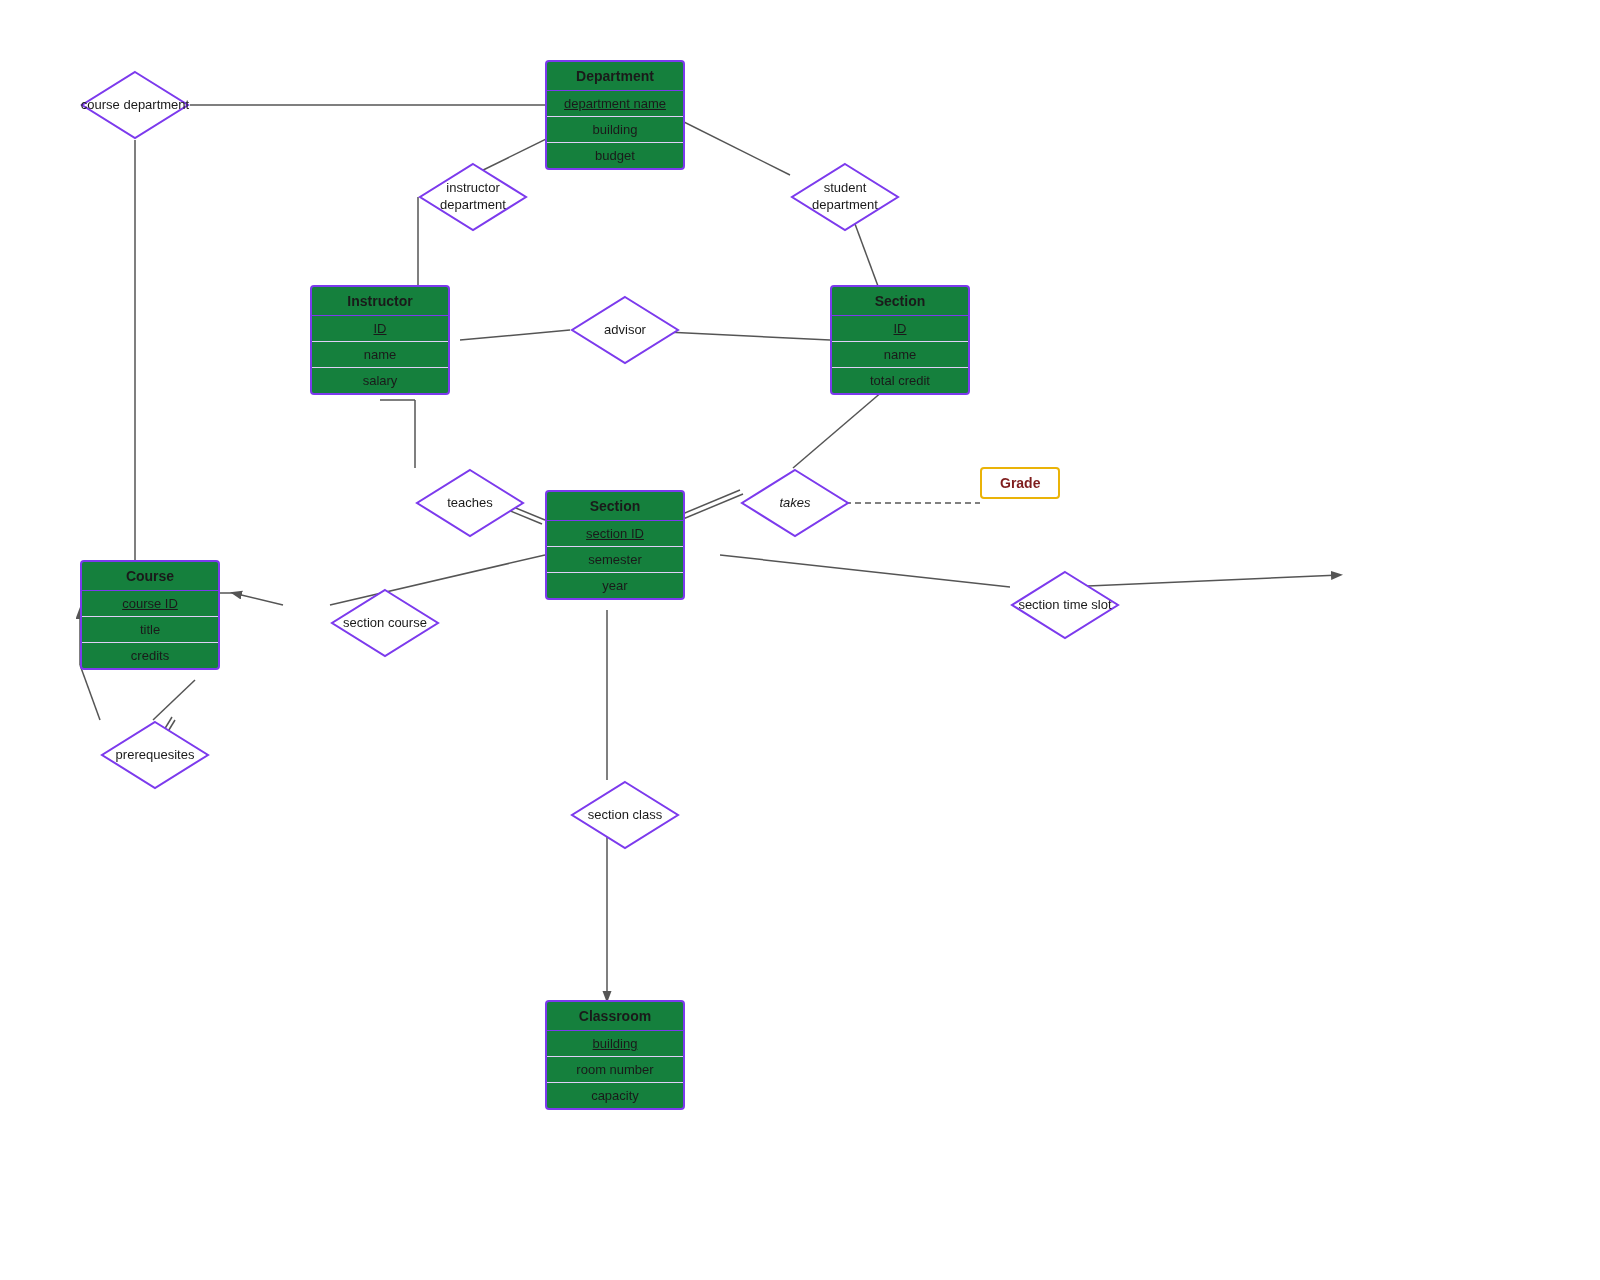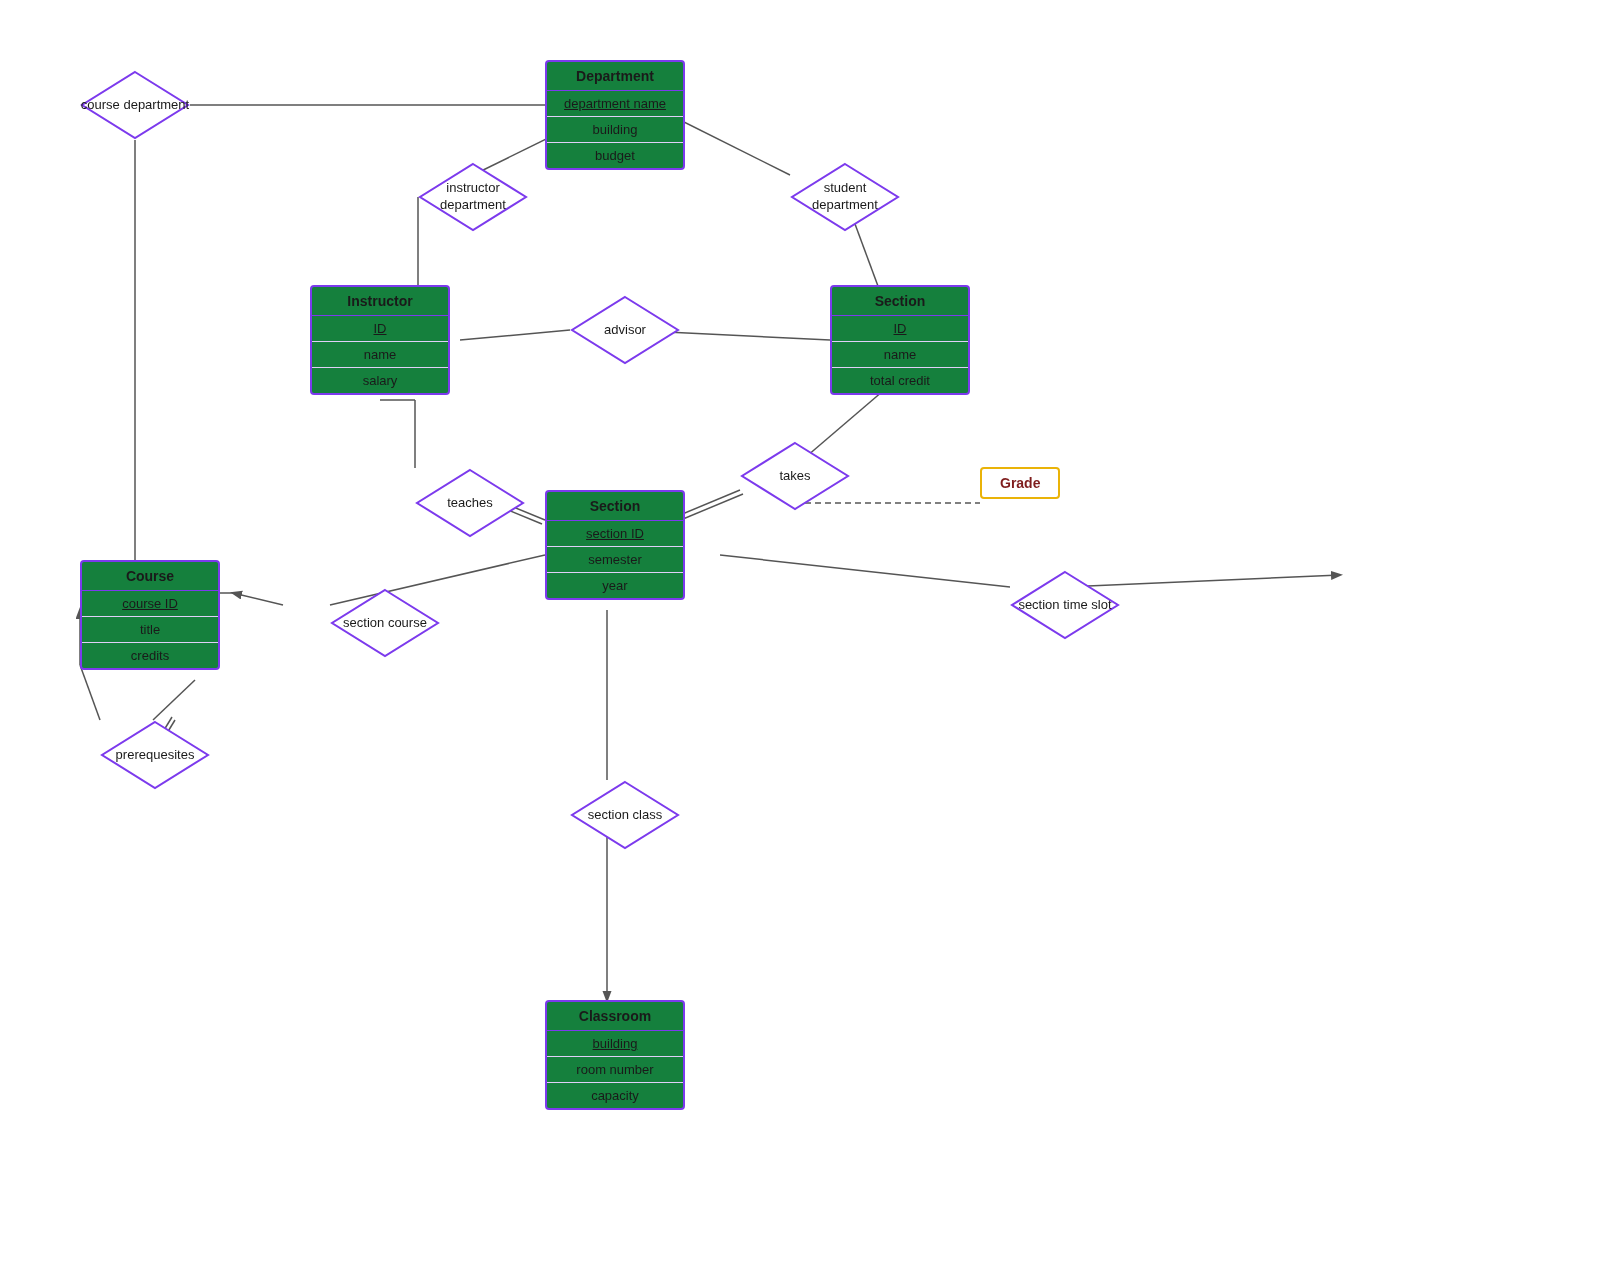--- a/index.html
+++ b/index.html
@@ -204,21 +204,21 @@
         <polygon points="55,2 108,35 55,68 2,35" fill="white" stroke="#7c3aed" stroke-width="2"></polygon>
       </svg>
       <div class="diamond-label">advisor</div>
     </div>
     <div class="diamond" style="left: 415px; top: 468px; justify-content: center;">
       <svg viewBox="0 0 110 70">
         <polygon points="55,2 108,35 55,68 2,35" fill="white" stroke="#7c3aed" stroke-width="2"></polygon>
       </svg>
       <div class="diamond-label">teaches</div>
     </div>
-    <div class="diamond" style="left: 740px; top: 441px;">
+    <div class="diamond" style="left: 740px; top: 468px; font-style: italic;">
       <svg viewBox="0 0 110 70">
         <polygon points="55,2 108,35 55,68 2,35" fill="white" stroke="#7c3aed" stroke-width="2"></polygon>
       </svg>
       <div class="diamond-label">takes</div>
     </div>
     <div class="diamond" style="left: 330px; top: 588px;">
       <svg viewBox="0 0 110 70">
         <polygon points="55,2 108,35 55,68 2,35" fill="white" stroke="#7c3aed" stroke-width="2"></polygon>
       </svg>
       <div class="diamond-label">section

